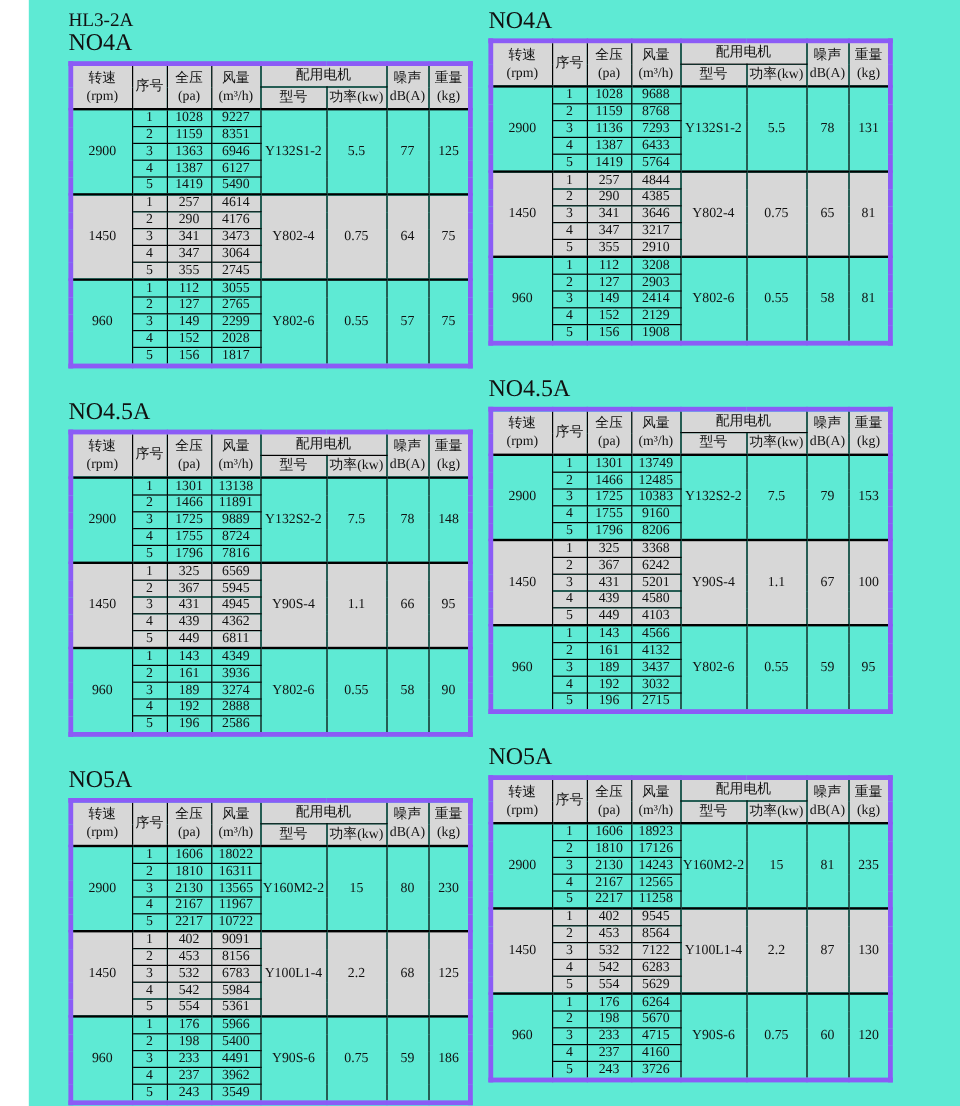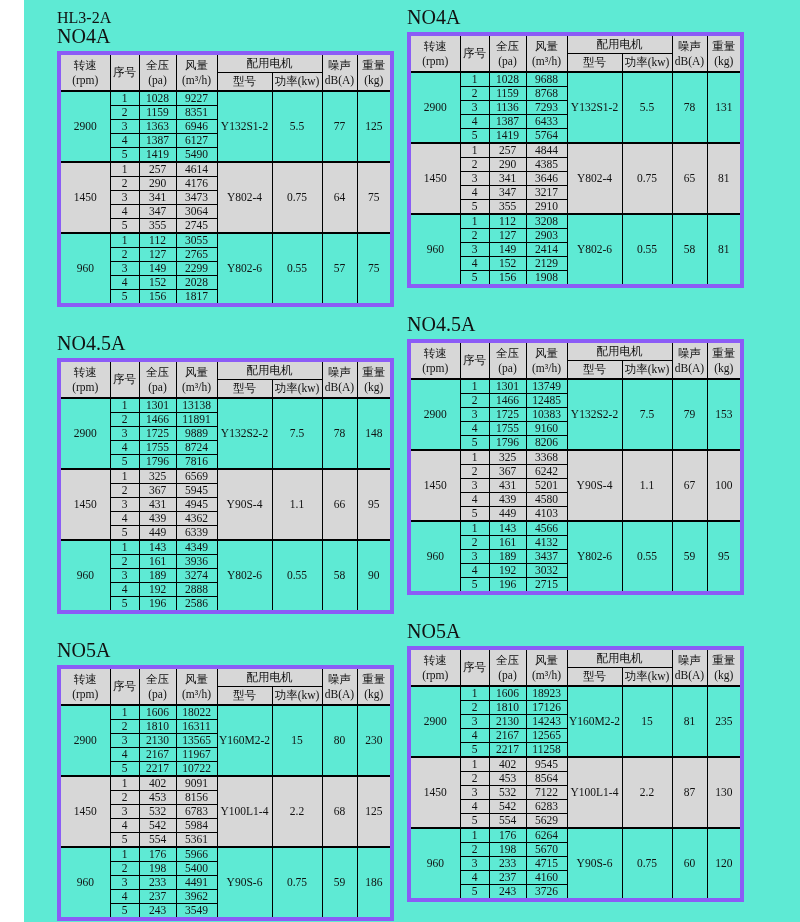--- a/index.html
+++ b/index.html
@@ -243,21 +243,21 @@
               <td>4945</td>
             </tr>
             <tr class="shaded ">
               <td>4</td>
               <td>439</td>
               <td>4362</td>
             </tr>
             <tr class="shaded ">
               <td>5</td>
               <td>449</td>
-              <td>6339</td>
+              <td>6811</td>
             </tr>
             <tr class="gstart">
               <td rowspan="5">960</td>
               <td>1</td>
               <td>143</td>
               <td>4349</td>
               <td rowspan="5">Y802-6</td>
               <td rowspan="5">0.55</td>
               <td rowspan="5">58</td>
               <td rowspan="5">90</td>

